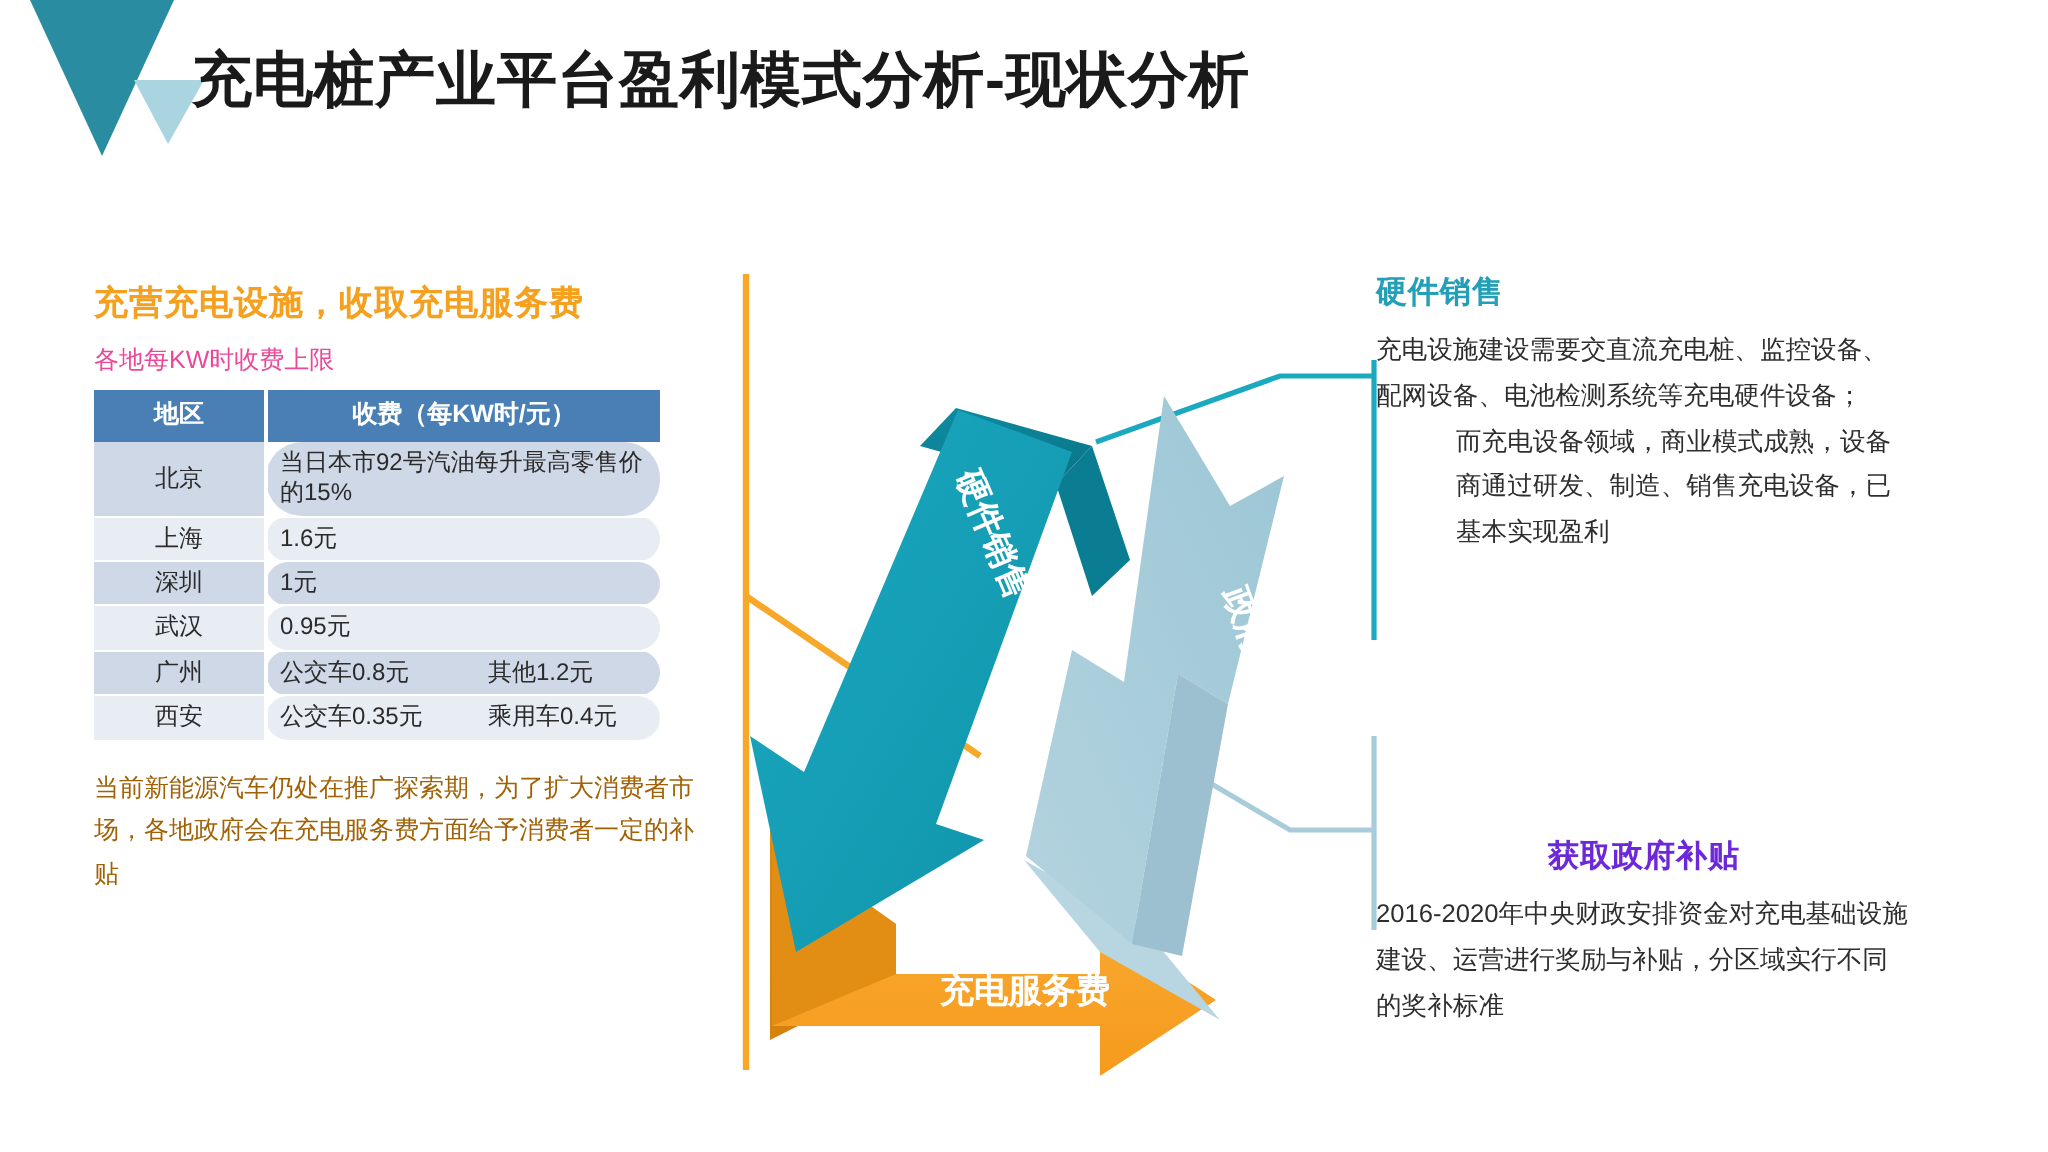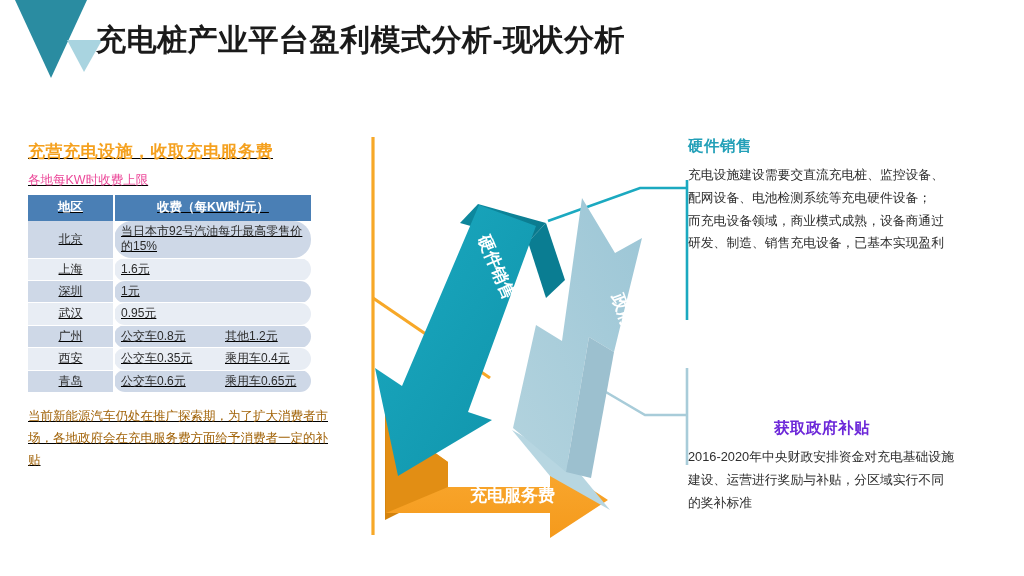--- a/index.html
+++ b/index.html
@@ -18,21 +18,21 @@
 
   
   .logo-mark { position: absolute; left: 12px; top: 0; width: 90px; height: 82px; }
   .page-title {
     position: absolute; left: 96px; top: 20px;
     font-size: 30px; font-weight: bold; color: #1a1a1a;
     letter-spacing: 0.5px; white-space: nowrap;
   }
 
   
-  .left-panel { position: absolute; left: 28px; top: 140px; width: 300px; text-decoration: underline; }
+  .left-panel { position: absolute; left: 47px; top: 140px; width: 300px; }
   .left-heading {
     font-size: 17px; font-weight: bold; color: #f5a11f;
     letter-spacing: 0.5px; margin-bottom: 9px;
   }
   .left-subheading {
     font-size: 12.5px; color: #ec4899; margin-bottom: 6px;
   }
   table.fee-table {
     width: 283px; border-collapse: collapse; table-layout: fixed;
     font-size: 12px; color: #2b2b2b; padding-left: 32px;
@@ -67,21 +67,21 @@
   .rb-bottom { left: 688px; top: 418px; }
   .rb-heading {
     font-size: 15.5px; font-weight: bold; margin-bottom: 7px;
     letter-spacing: 0.5px;
   }
   .rb-heading.teal { color: #23a0b8; }
   .rb-heading.lightblue { color: #6d28d9; text-align: center; }
   .rb-body {
     font-size: 12.8px; color: #2e2e2e; line-height: 1.78;
   }
-  .rb-body p + p { margin-top: 0px; }
+  .rb-body p + p { margin-top: 0px; margin-left: 40px; }
 </style>
 </head>
 <body>
 
 <div id="slide">
 
   <svg class="logo-mark" viewBox="0 0 90 82">
     <polygon points="3,0 75,0 39,78" fill="#2a8ca1"></polygon>
     <polygon points="55,40 90,40 72,72" fill="#a9d4e0"></polygon>
   </svg>
@@ -126,29 +126,20 @@
         </tr>
         <tr class="row-light">
           <td class="region">西安</td>
           <td>
             <div class="cell-flex">
               <span class="c1">公交车0.35元</span>
               <span>乘用车0.4元</span>
             </div>
           </td>
         </tr>
-        <tr class="row-dark">
-          <td class="region">青岛</td>
-          <td>
-            <div class="cell-flex">
-              <span class="c1">公交车0.6元</span>
-              <span>乘用车0.65元</span>
-            </div>
-          </td>
-        </tr>
       </tbody>
     </table>
 
     <div class="left-note">当前新能源汽车仍处在推广探索期，为了扩大消费者市场，各地政府会在充电服务费方面给予消费者一定的补贴</div>
   </div>
 
   <svg class="diagram" viewBox="0 0 360 430">
     <defs>
       <linearGradient id="gTeal" x1="0" y1="0" x2="1" y2="1">
         <stop offset="0%" stop-color="#1ba9c0"></stop>

